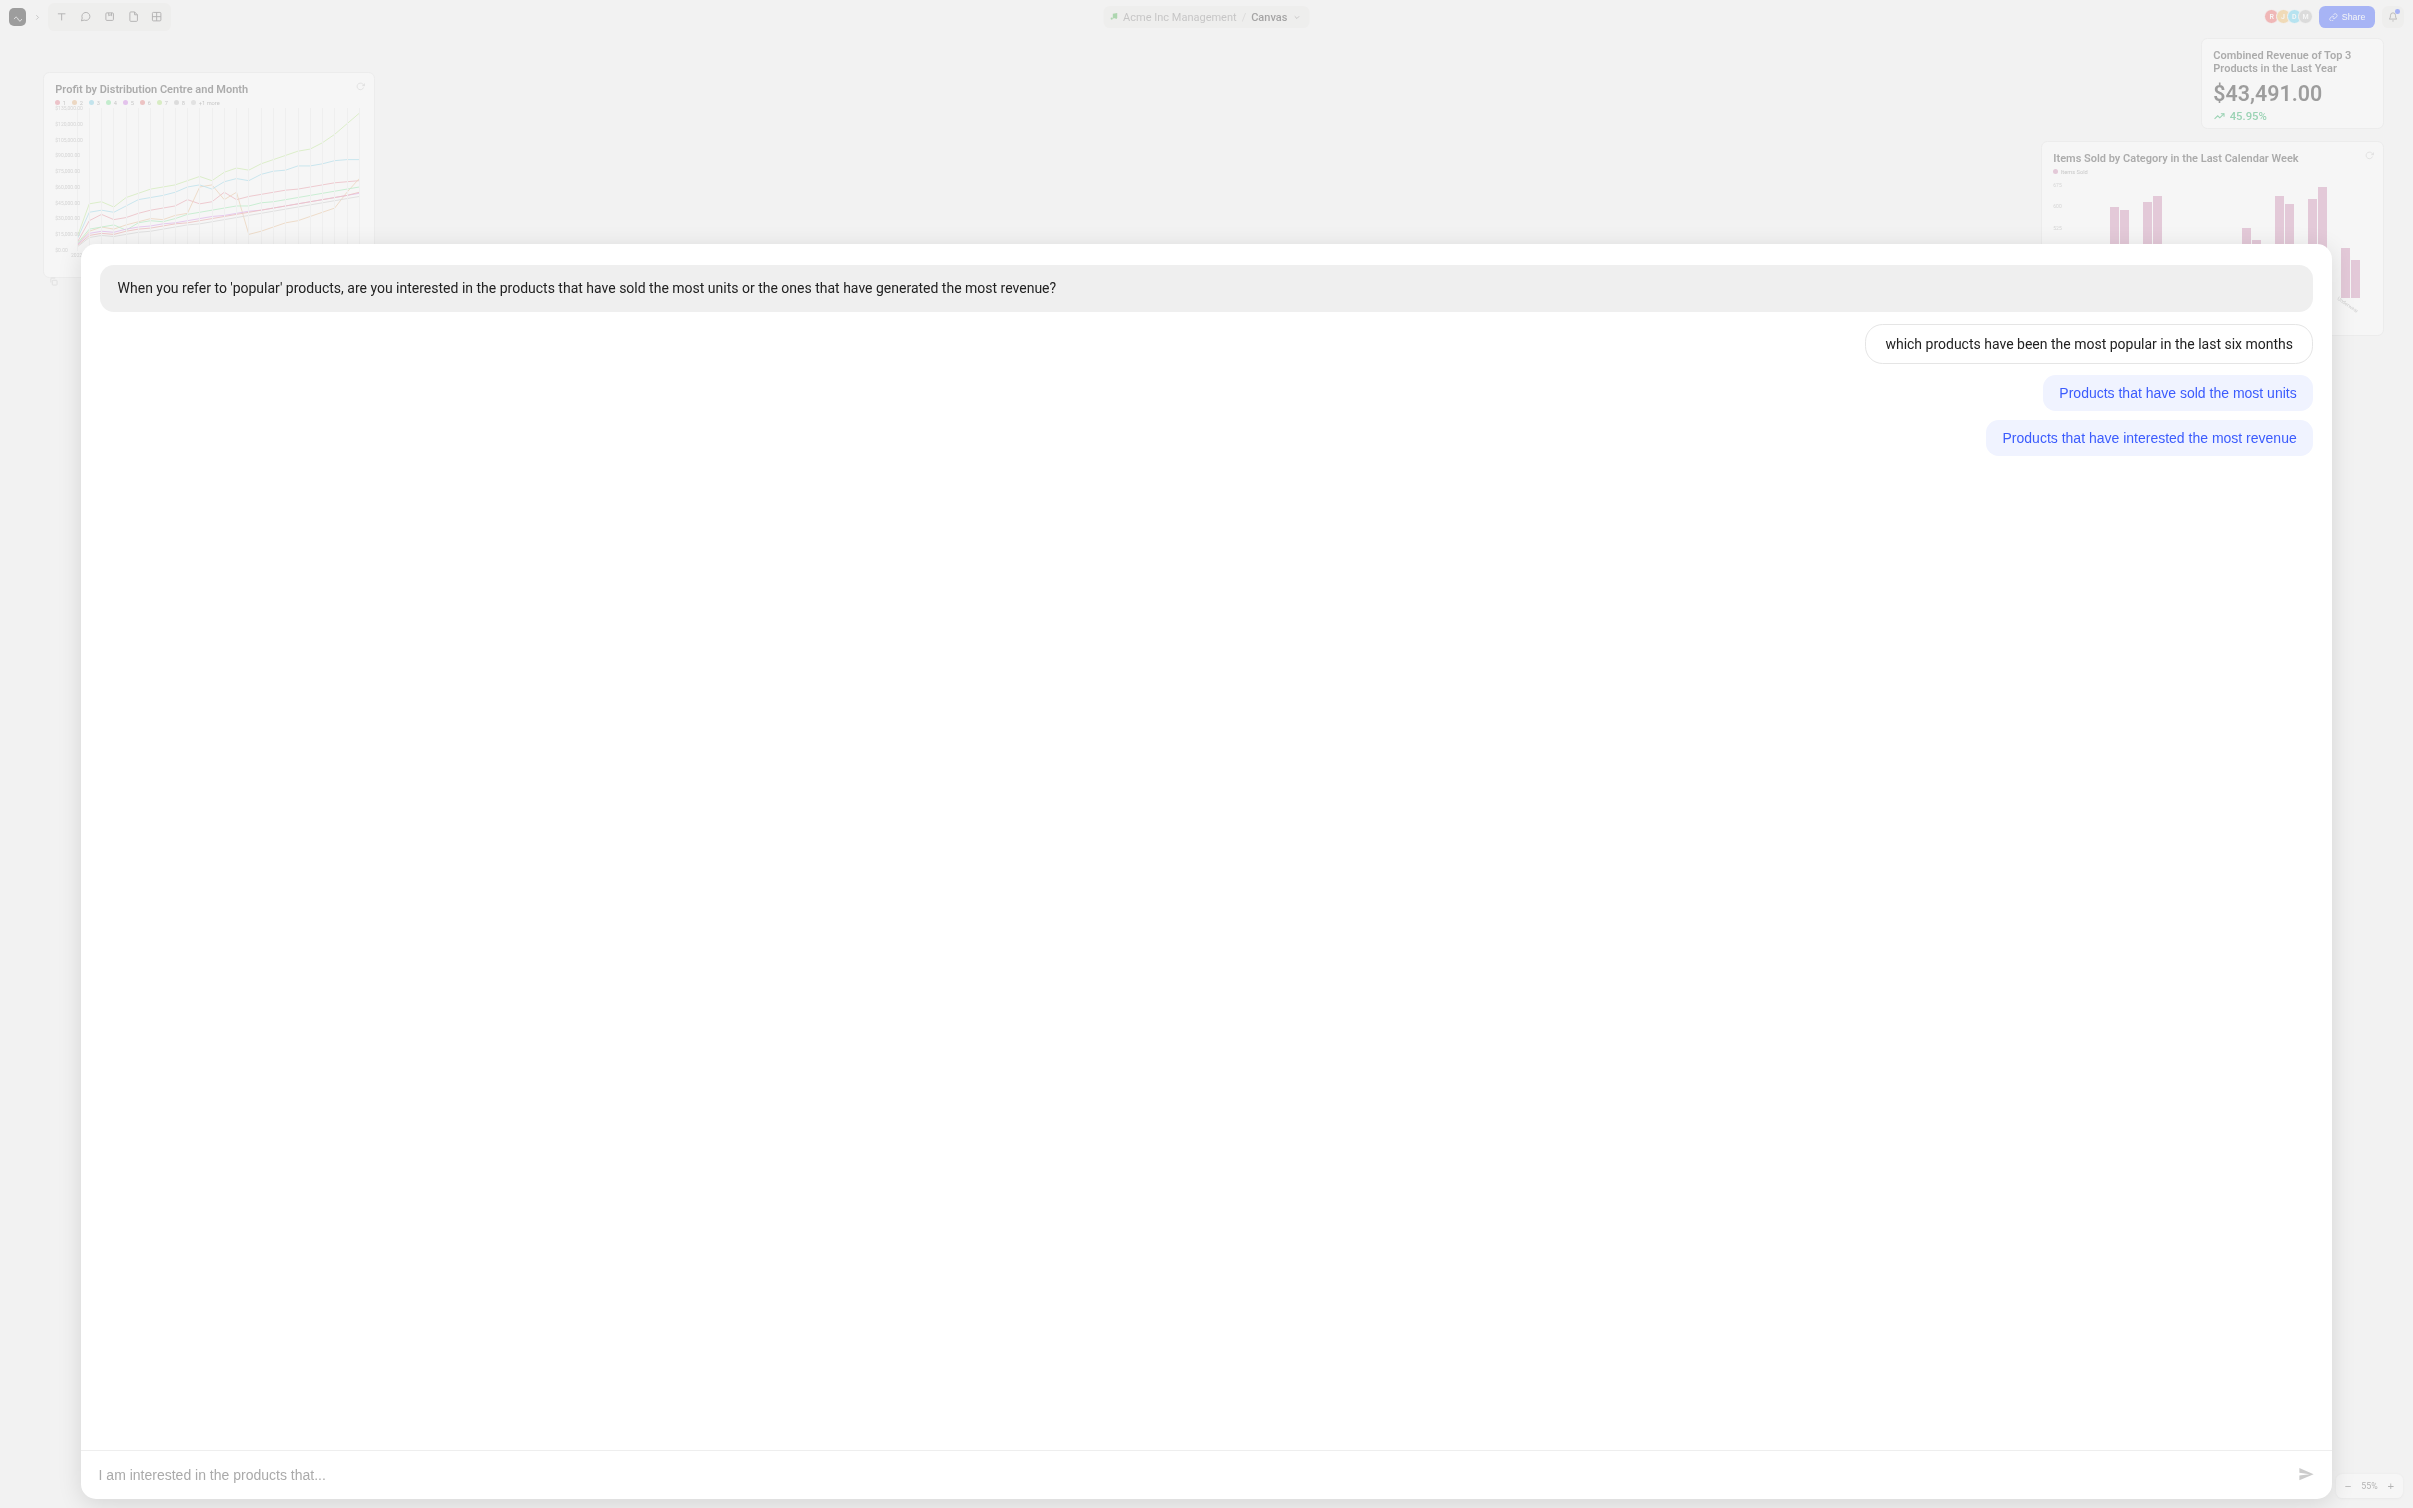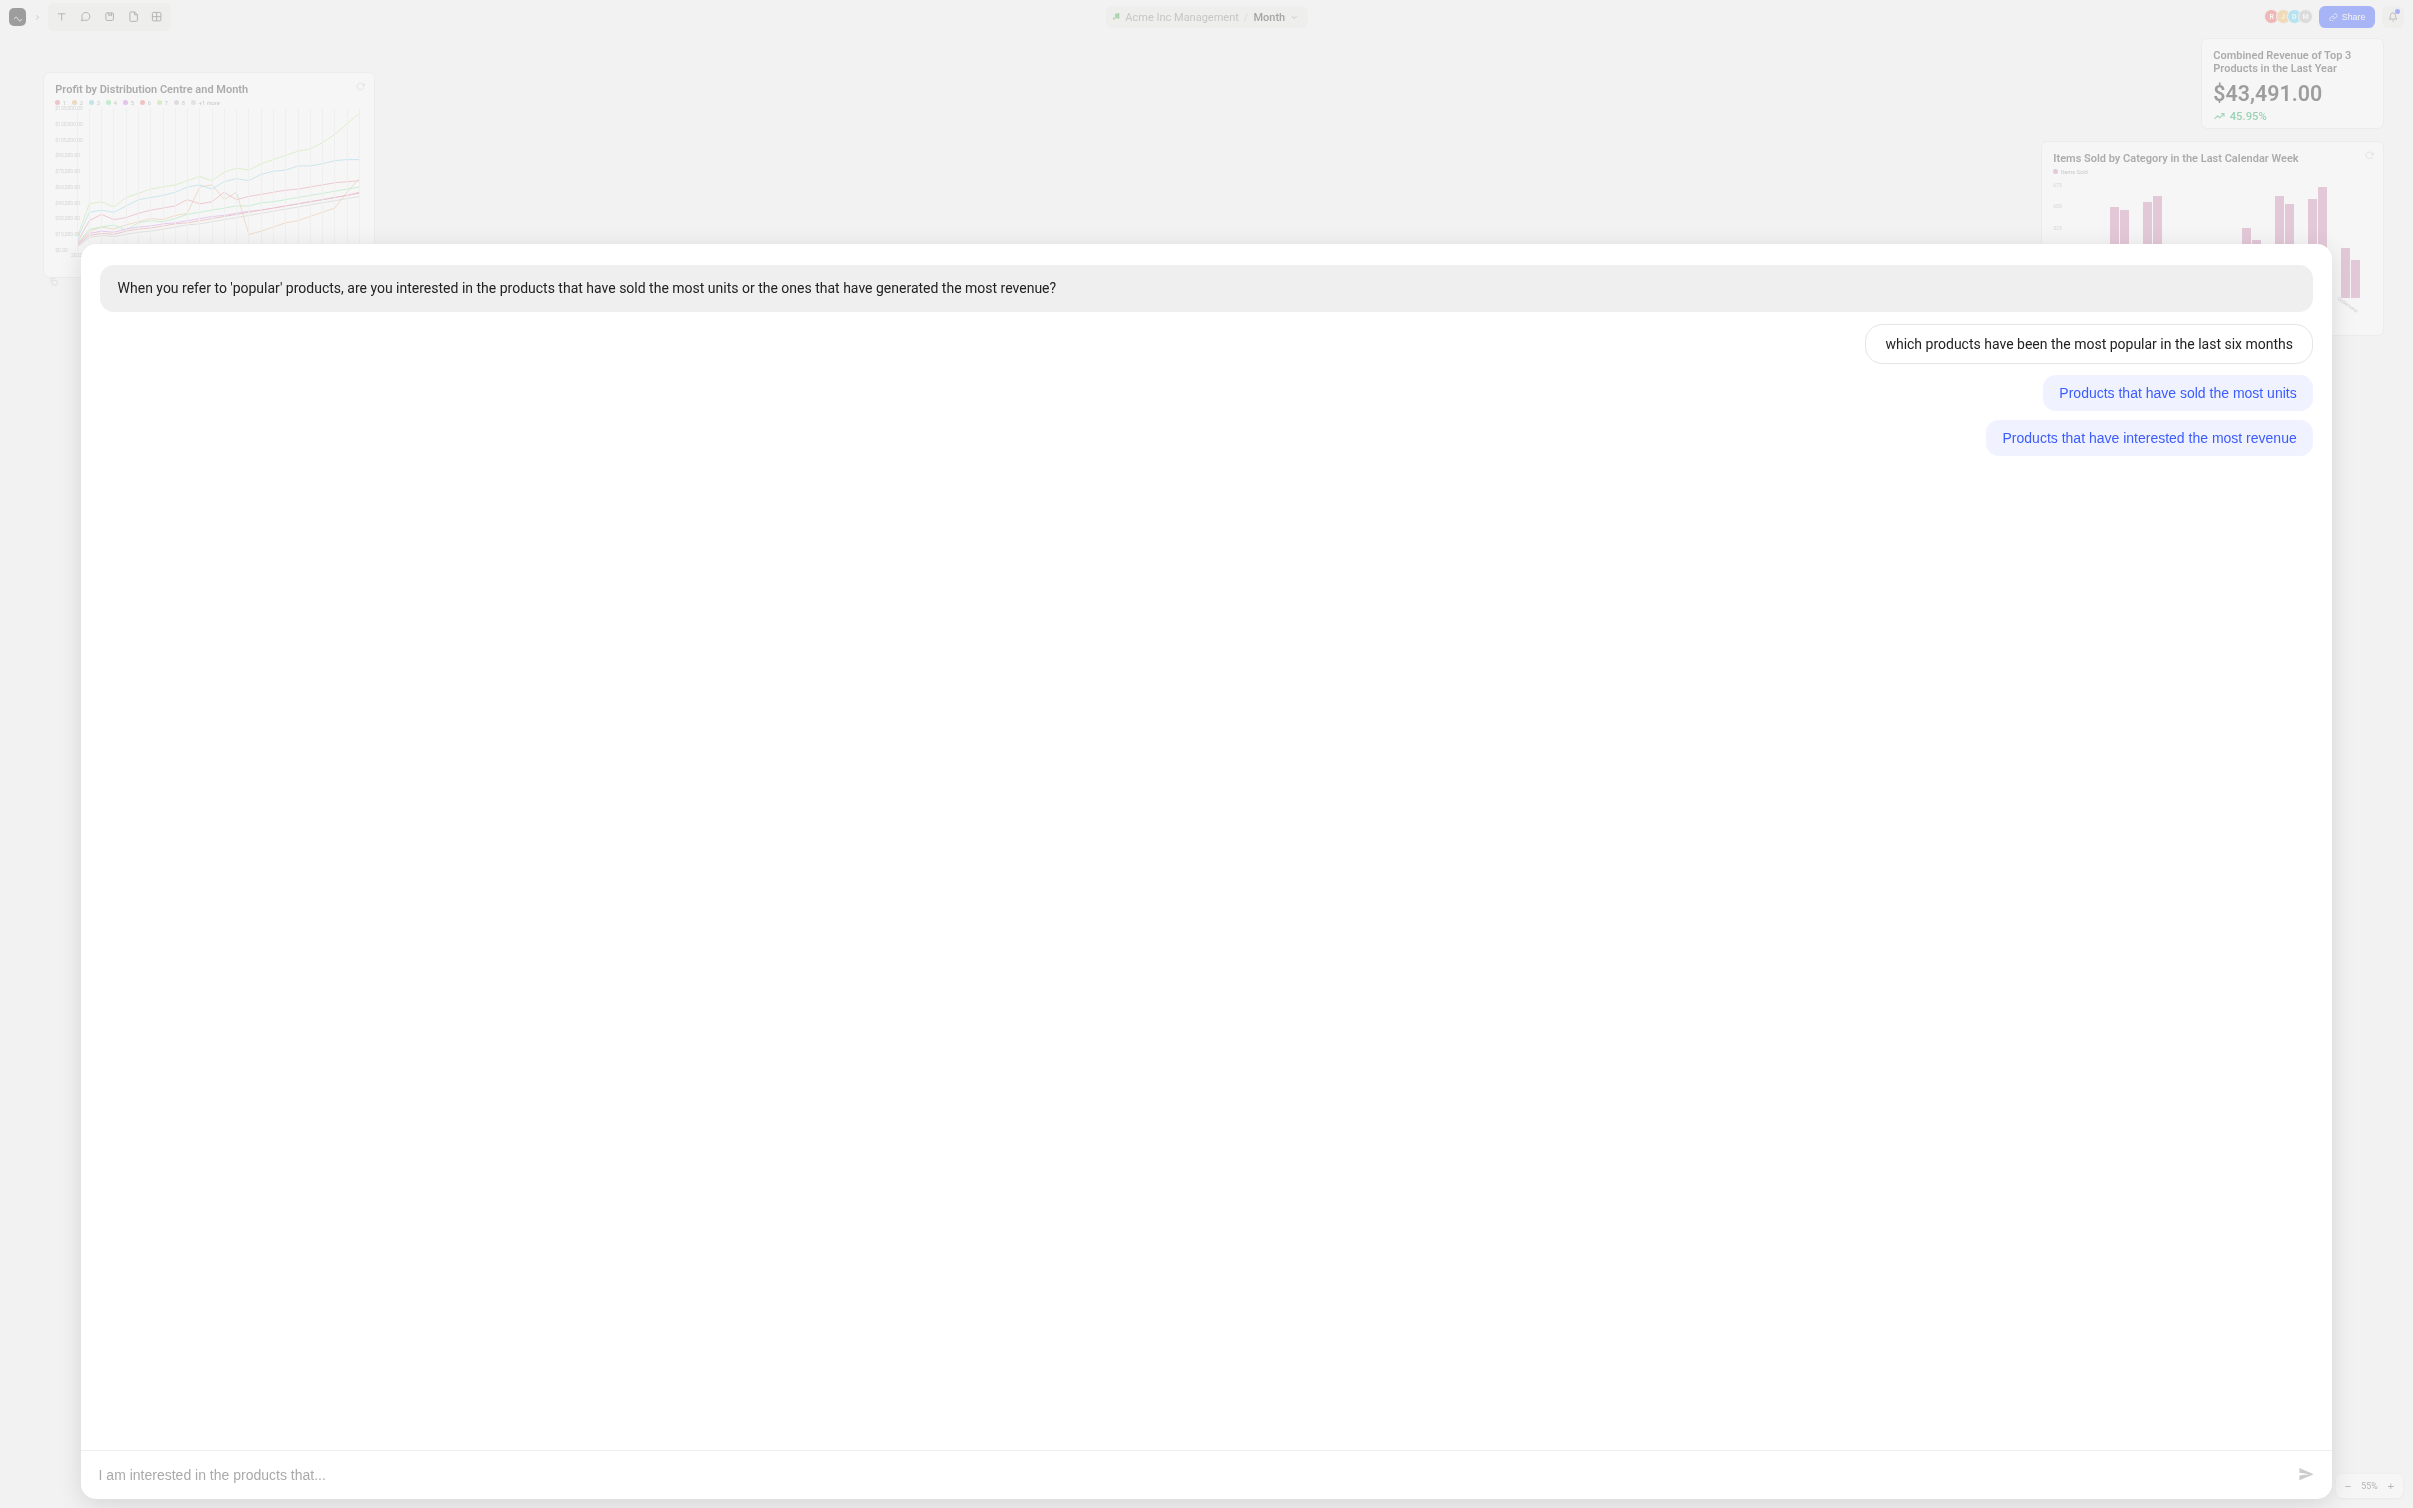--- a/index.html
+++ b/index.html
@@ -156,21 +156,21 @@
   <div class="breadcrumb">
     <span class="music">
       <svg width="8.8" height="8.8" viewBox="0 0 24 24" fill="#4caf50">
           <path d="M9 18V5l12-2v13"></path>
           <circle cx="6" cy="18" r="3"></circle>
           <circle cx="18" cy="16" r="3"></circle>
         </svg>
     </span>
     <span>Acme Inc Management</span>
     <span style="color:#bbb;">/</span>
-    <span class="strong">Month</span>
+    <span class="strong">Canvas</span>
     <svg width="8.8" height="8.8" viewBox="0 0 24 24" fill="none" stroke="#666" stroke-width="2">
         <polyline points="6 9 12 15 18 9"></polyline>
       </svg>
   </div>
 
   <div class="topright">
     <div class="avatars">
         <div class="avatar" style="background: rgb(240, 98, 98);">R</div>
         <div class="avatar" style="background: rgb(240, 184, 98);">J</div>
         <div class="avatar" style="background: rgb(98, 208, 240);">D</div>

